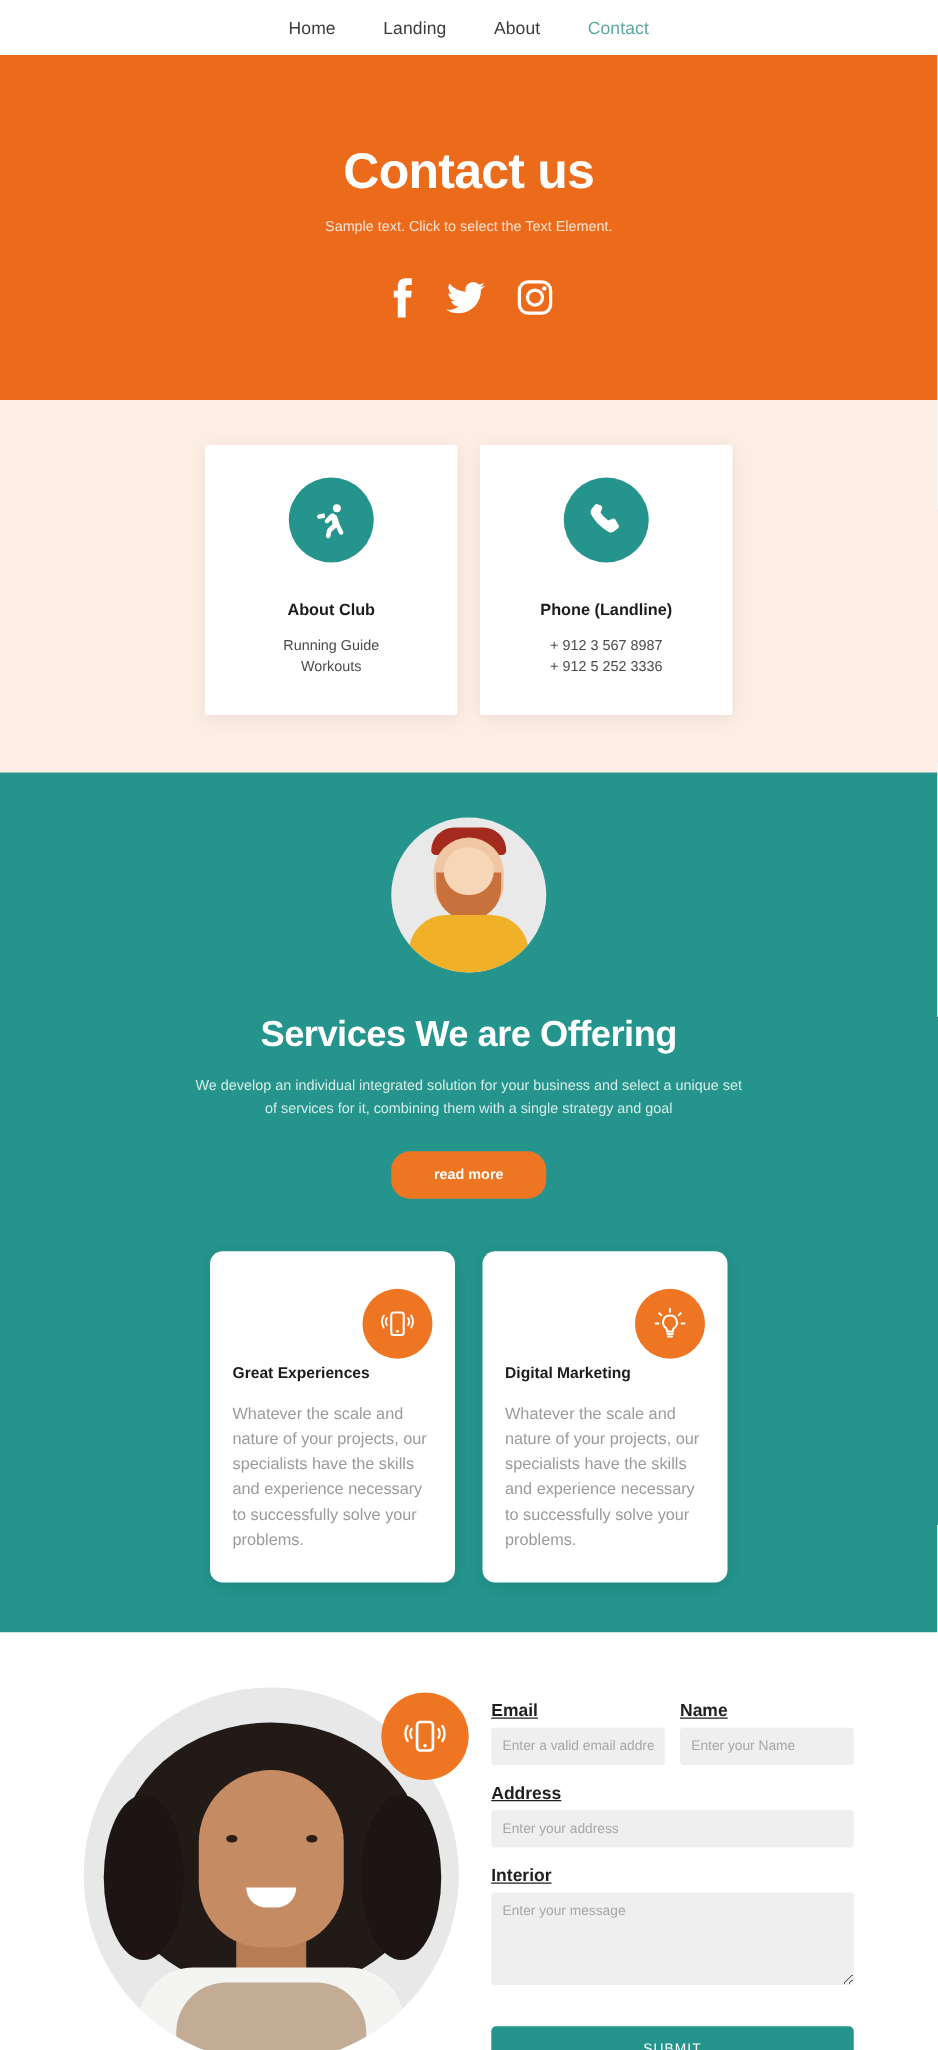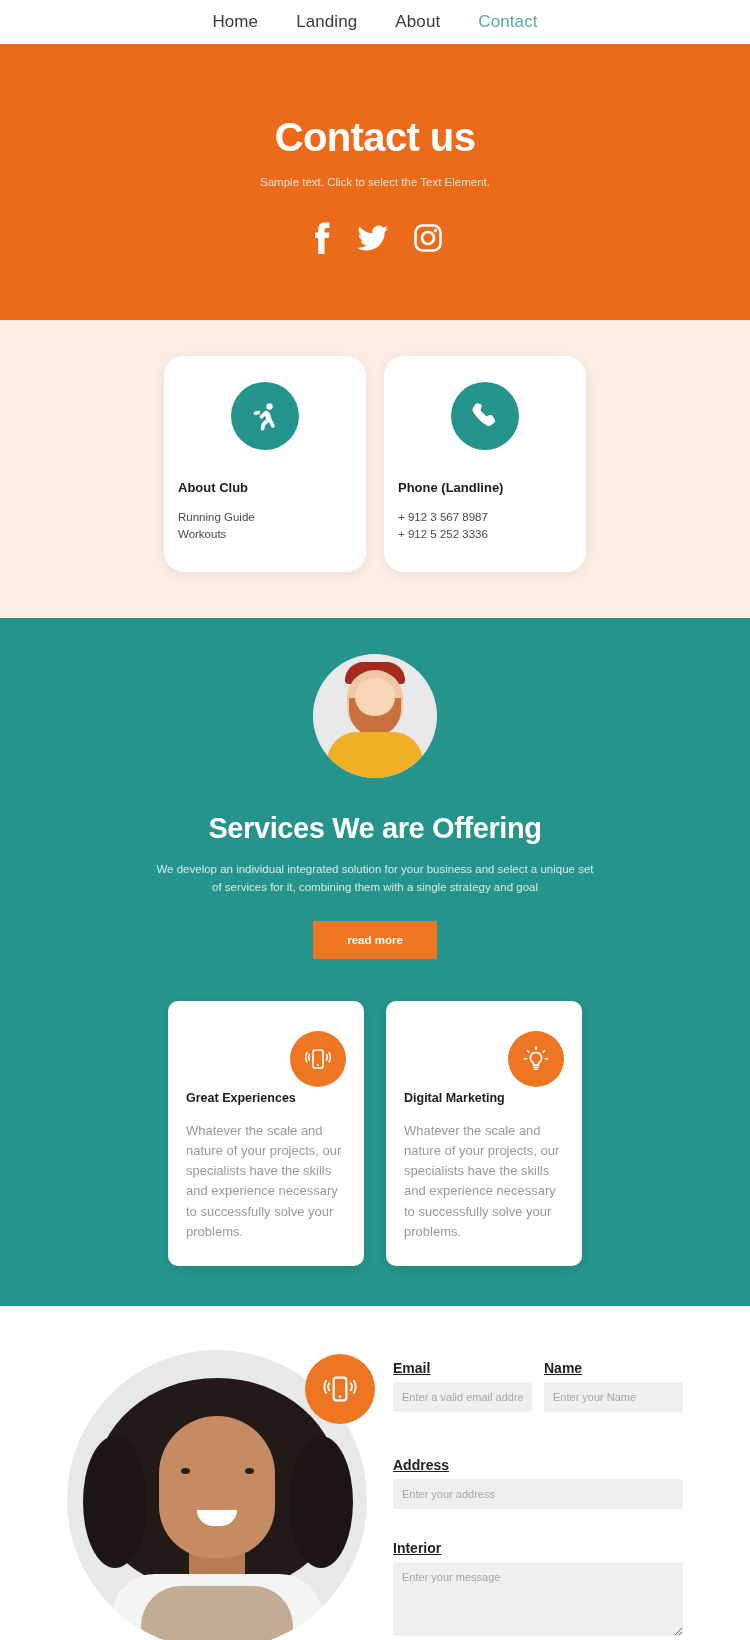--- a/index.html
+++ b/index.html
@@ -13,21 +13,21 @@
   
   .navbar {
     height: 44px;
     background: #ffffff;
     display: flex;
     align-items: center;
     justify-content: center;
     gap: 38px;
   }
   .nav-link {
-    font-size: 17px;
+    font-size: 14px;
     color: #3b3b3b;
     letter-spacing: .1px;
     cursor: pointer;
     text-decoration: none;
   }
   .nav-link.active { color: #5aa8a0; }
 
   
   .hero {
     background: #ec6b1b;
@@ -61,24 +61,24 @@
   }
   .info-row {
     display: flex;
     justify-content: center;
     gap: 18px;
     align-items: flex-start;
   }
   .info-card {
     width: 202px;
     background: #ffffff;
-    border-radius: 20px;
+    border-radius: 2px;
     box-shadow: 0 3px 14px rgba(0,0,0,.07);
     padding: 26px 14px 30px 14px;
-    text-align: left;
+    text-align: center;
   }
   .info-card.tall { padding-top: 20px; }
   .circle-ic {
     width: 68px; height: 68px;
     border-radius: 50%;
     background: #24948c;
     margin: 0 auto 30px auto;
     display: flex; align-items: center; justify-content: center;
   }
   .info-title {
@@ -121,21 +121,21 @@
     font-size: 11.5px;
     line-height: 1.55;
     text-align: center;
     width: 440px;
     margin-bottom: 24px;
   }
   .read-more {
     background: #ee7622;
     color: #ffffff;
     border: none;
-    border-radius: 1px;
+    border-radius: 15px;
     font-family: "Liberation Sans", sans-serif;
     font-size: 11.5px;
     font-weight: bold;
     padding: 13px 34px;
     cursor: pointer;
     margin-bottom: 42px;
   }
   .svc-row { display: flex; gap: 22px; justify-content: flex-start; }
   .svc-card {
     width: 196px;
@@ -187,21 +187,21 @@
     width: 70px; height: 70px;
     border-radius: 50%;
     background: #ee7622;
     display: flex; align-items: center; justify-content: center;
     z-index: 3;
   }
   .form-col { width: 290px; padding-top: 10px; }
   .field-row { display: flex; gap: 12px; }
   .field { margin-bottom: 14px; }
   .field.half { width: 139px; }
-  .field.full { width: 290px; margin-top: 31px; }
+  .field.full { width: 290px; }
   .f-label {
     display: block;
     font-size: 14px;
     font-weight: bold;
     color: #1f1f1f;
     margin-bottom: 6px;
     text-decoration: underline;
   }
   .f-input {
     width: 100%;

